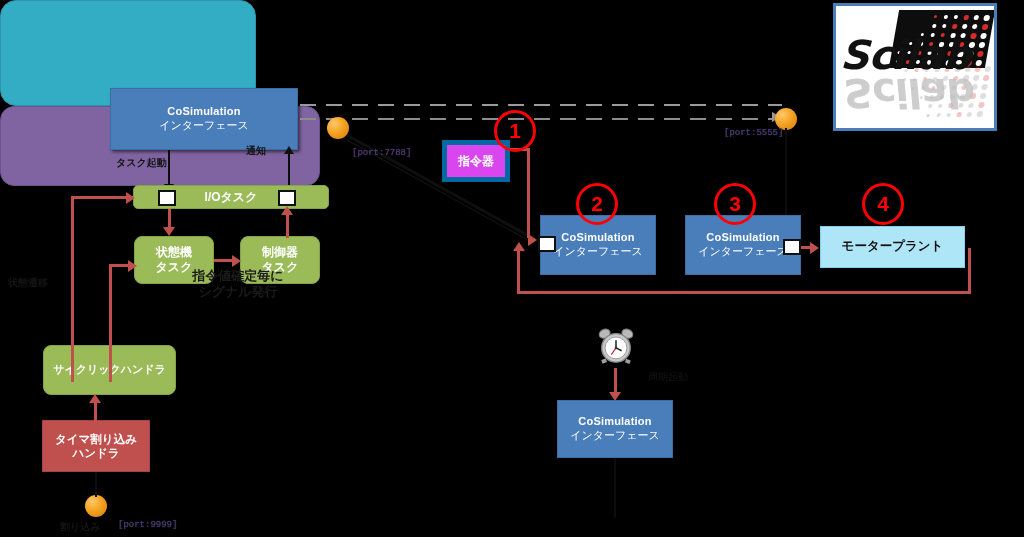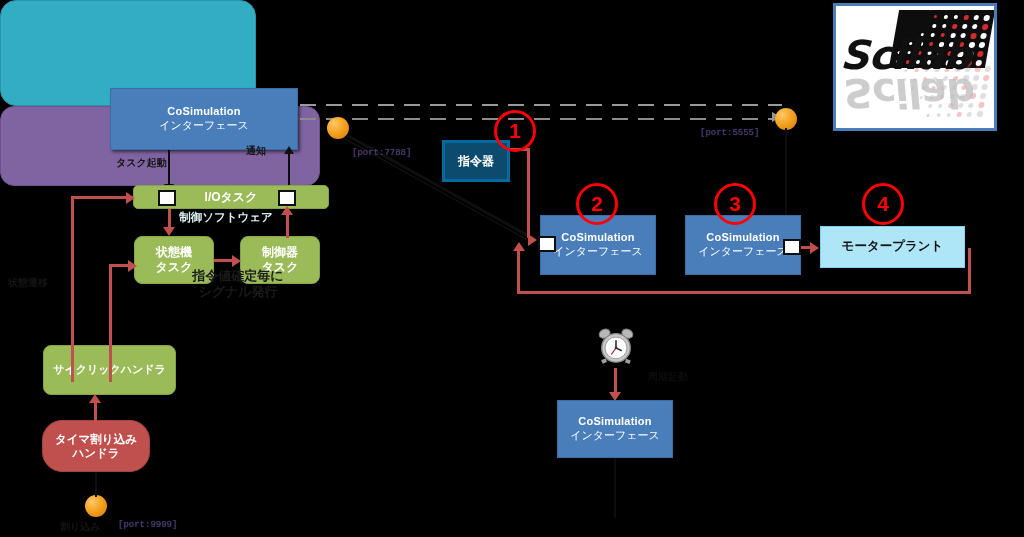--- a/index.html
+++ b/index.html
@@ -69,27 +69,27 @@
   }
   .rtos-label {
     position: absolute;
     color: #ffffff;
     font-size: 19px;
     font-weight: normal;
   }
   .timer {
     background: #C0504D;
     border: 1px solid #a54340;
-    border-radius: 20px;
+    border-radius: 0;
     box-shadow: 2px 2px 3px rgba(0,0,0,0.5);
     color: #ffffff; font-size: 11.5px; font-weight: bold;
   }
   .cmd {
-    background: #0c4a6e;
-    border: 3px solid #0369a1;
+    background: #d946ef;
+    border: 5px solid #0369a1;
     box-shadow: 2px 2px 3px rgba(0,0,0,0.5);
     color: #ffffff; font-size: 12px; font-weight: bold;
   }
   .plant {
     background: #AEE6F8;
     border: 1px solid #7fd2ee;
     box-shadow: 2px 2px 3px rgba(0,0,0,0.5);
     color: #111111; font-size: 12.5px; font-weight: bold;
   }
 
@@ -332,37 +332,36 @@
               box-shadow: 0 4px 0 -1px #151515;"></div>
   <div class="ah abs" style="left:339px; top:126px; border-top:5px solid transparent; border-bottom:5px solid transparent; border-right:9px solid #151515;"></div>
 
   <div class="ball" style="left:327px; top:117px;"></div>
   <div class="ball" style="left:775px; top:108px;"></div>
   <div class="ball" style="left:85px; top:495px;"></div>
 
   <div class="ln black abs" style="left:785px; top:128px; width:2px; height:100px;"></div>
 
   <div class="portlabel" style="left:352px; top:148px;">[port:7788]</div>
-  <div class="portlabel" style="left:700px; top:128px;">[port:5555]</div>
+  <div class="portlabel" style="left:724px; top:128px;">[port:5555]</div>
   <div class="portlabel" style="left:118px; top:520px;">[port:9999]</div>
 
   <div class="dark-note b" style="left:116px; top:156px;">タスク起動</div>
   <div class="dark-note b" style="left:246px; top:144px;">通知</div>
   <div class="dark-note b" style="left:8px; top:276px;">状態遷移</div>
   <div class="dark-right-note" style="left:648px; top:370px;">周期起動</div>
   <div class="dark-note b" style="left:60px; top:520px;">割り込み</div>
 
   <div class="ln black abs" style="left:168px; top:150px; width:2px; height:36px;"></div>
   <div class="ah ah-down-blk abs" style="left:164px; top:184px;"></div>
 
   <div class="ln black abs" style="left:288px; top:152px; width:2px; height:36px;"></div>
   <div class="ah ah-up-blk abs" style="left:284px; top:146px;"></div>
 
   <div class="ctrlsw" style="left:98px; top:200px; width:256px; height:106px;"></div>
-  <div class="ctrlsw-label" style="left:98px; top:210px; width:256px; text-align:center;">制御ソフトウェア</div>
 
   <div class="box green flat" style="left:133px; top:185px; width:196px; height:24px;">
     <div>I/Oタスク</div>
   </div>
   <div class="port" style="left:158px; top:190px;"></div>
   <div class="port" style="left:278px; top:190px;"></div>
 
   <div class="box green" style="left:134px; top:236px; width:80px; height:48px;">
     <div>状態機</div>
     <div>タスク</div>

